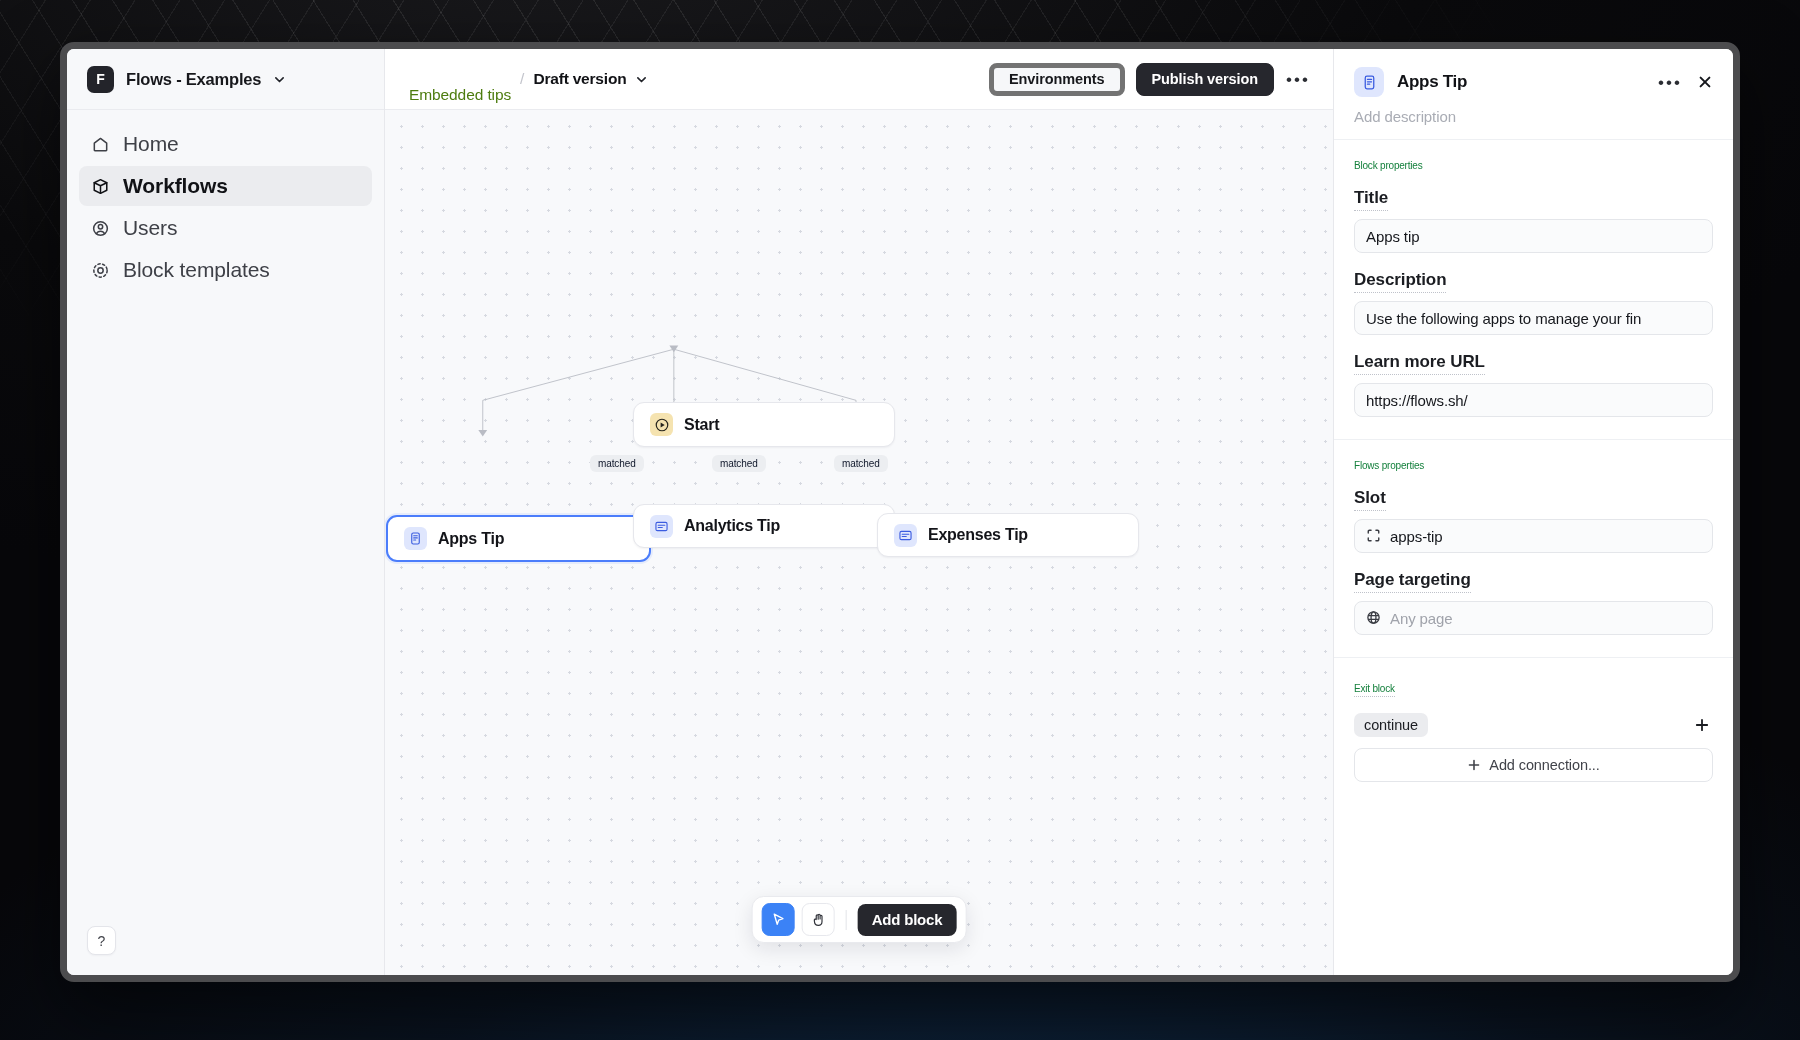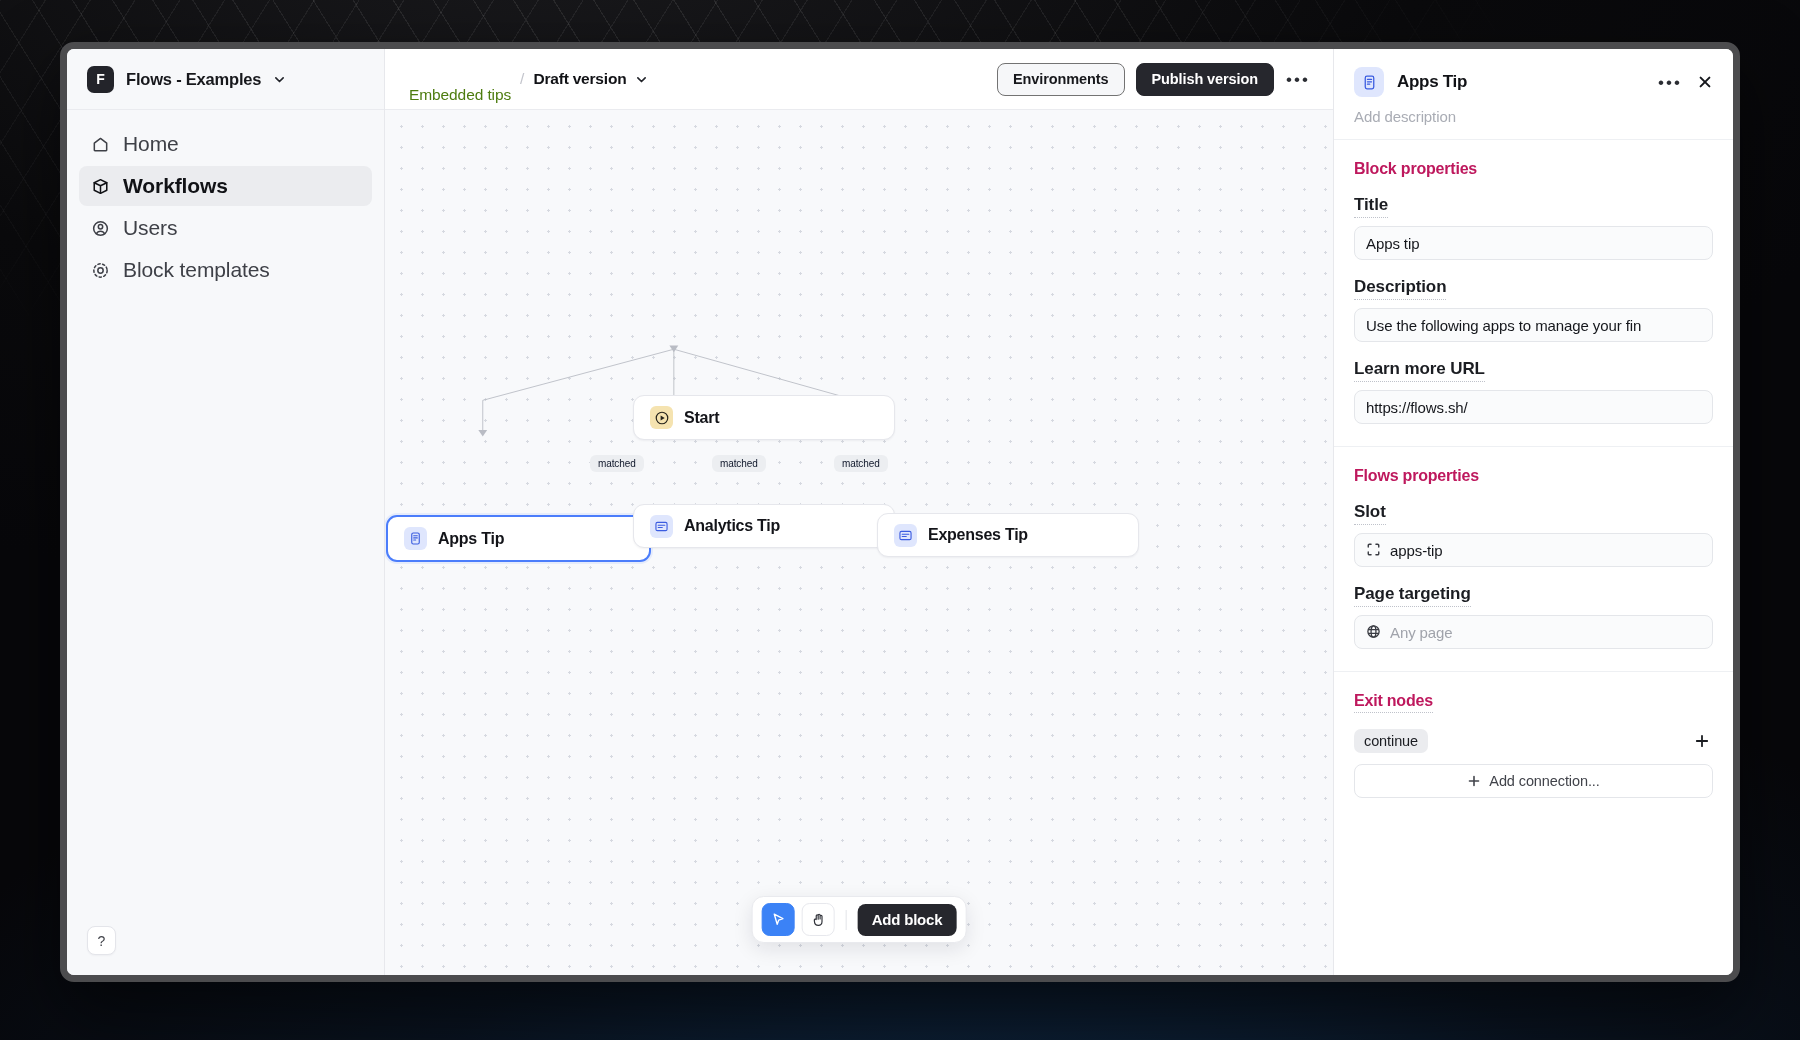--- a/index.html
+++ b/index.html
@@ -102,21 +102,21 @@
   .crumbs { display: flex; align-items: center; gap: 9px; font-size: 15.5px; }
   .crumb-1 { color: #4d7c0f; cursor: pointer; letter-spacing: -.1px; margin-top: 32px; }
   .crumb-sep { color: #c3c5cc; }
   .crumb-2 { color: #111216; font-weight: 700; letter-spacing: -.2px; cursor: pointer; }
   .topbar-right { margin-left: auto; display: flex; align-items: center; gap: 11px; }
   .btn {
     height: 33px; padding: 0 15px; border-radius: 8px;
     font-size: 14.5px; font-weight: 700; letter-spacing: -.1px;
     display: flex; align-items: center; cursor: pointer; white-space: nowrap;
   }
-  .btn-light { background: #f6f7f9; border: 1px solid #737373; color: #17181c; }
+  .btn-light { background: #f6f7f9; border: 5px solid #737373; color: #17181c; }
   .btn-dark { background: #26272d; border: 1px solid #26272d; color: #fff; }
   .dots-btn {
     width: 26px; height: 26px; display: flex; align-items: center;
     justify-content: center; cursor: pointer; color: #2b2d33;
     letter-spacing: 2px; font-size: 17px; line-height: 1;
   }
 
   
   .canvas {
     flex: 1 1 auto; position: relative; overflow: hidden;
@@ -191,21 +191,21 @@
   .panel-ico {
     width: 30px; height: 30px; border-radius: 8px; flex: 0 0 30px;
     background: #dfe6fd; color: #3b5ce0;
     display: flex; align-items: center; justify-content: center;
   }
   .panel-title { font-size: 17px; font-weight: 700; color: #111216; letter-spacing: -.3px; }
   .panel-head-actions { margin-left: auto; display: flex; align-items: center; gap: 14px; }
   .panel-desc { margin-top: 11px; font-size: 15px; color: #a9acb4; cursor: text; letter-spacing: -.1px; }
 
   .section { padding: 20px 20px 22px 20px; border-bottom: 1px solid #eef0f3; }
-  .section-title { font-size: 16px; font-weight: 700; color: #be185d; letter-spacing: -.2px; }
+  .section-title { font-size: 10px; font-weight: 400; color: #15803d; letter-spacing: -.2px; }
   .field { margin-top: 17px; }
   .field:first-of-type { margin-top: 18px; }
   .field-label {
     font-size: 17px; font-weight: 700; color: #1b1d22;
     letter-spacing: -.1px;
     border-bottom: 1.5px dotted #bfc2ca;
     display: inline-block; padding-bottom: 2px;
   }
   .input {
     margin-top: 8px;
@@ -335,21 +335,21 @@
           <path d="M636 392 L 636 437"></path>
         </g>
         <g fill="#b9bcc4">
           <path d="M384 318 L396 318 L390 327 Z"></path>
           <path d="M126 432 L138 432 L132 441 Z"></path>
           <path d="M384 432 L396 432 L390 441 Z"></path>
           <path d="M630 430 L642 430 L636 439 Z"></path>
         </g>
       </svg>
 
-      <div class="node" style="left:248px; top:285px; width:262px; height:45px;">
+      <div class="node" style="left:248px; top:292px; width:262px; height:45px;">
         <span class="node-ico amber">
           <svg viewBox="0 0 20 20" width="16" height="16" fill="none" stroke="#26241c" stroke-width="1.5">
               <circle cx="10" cy="10" r="7.2"></circle>
               <path d="M8.3 6.9 13.4 10l-5.1 3.1z" fill="#26241c" stroke="none"></path>
             </svg>
         </span>
         <span>Start</span>
       </div>
 
       <div class="edge-label" style="left:205px; top:345px;">matched</div>
@@ -474,21 +474,21 @@
                 <ellipse cx="8" cy="8" rx="2.6" ry="6"></ellipse>
                 <path d="M2.2 6h11.6M2.2 10h11.6"></path>
               </svg>
           </span>
           <span class="val placeholder">Any page</span>
         </div>
       </div>
     </div>
 
     <div class="section" style="border-bottom:none;">
-      <div class="section-title" style="border-bottom:1.5px dotted #bfc2ca; display:inline-block; padding-bottom:2px;">Exit nodes</div>
+      <div class="section-title" style="border-bottom:1.5px dotted #bfc2ca; display:inline-block; padding-bottom:2px;">Exit block</div>
       <div class="exit-row">
         <span class="chip">continue</span>
         <span class="plus-btn">
           <svg viewBox="0 0 16 16" width="16" height="16" fill="none" stroke="currentColor" stroke-width="1.8" stroke-linecap="round">
               <path d="M8 2.8v10.4M2.8 8h10.4"></path>
             </svg>
         </span>
       </div>
       <div class="add-connection">
         <span class="ico" style="width:14px;height:14px;flex:0 0 14px;">

